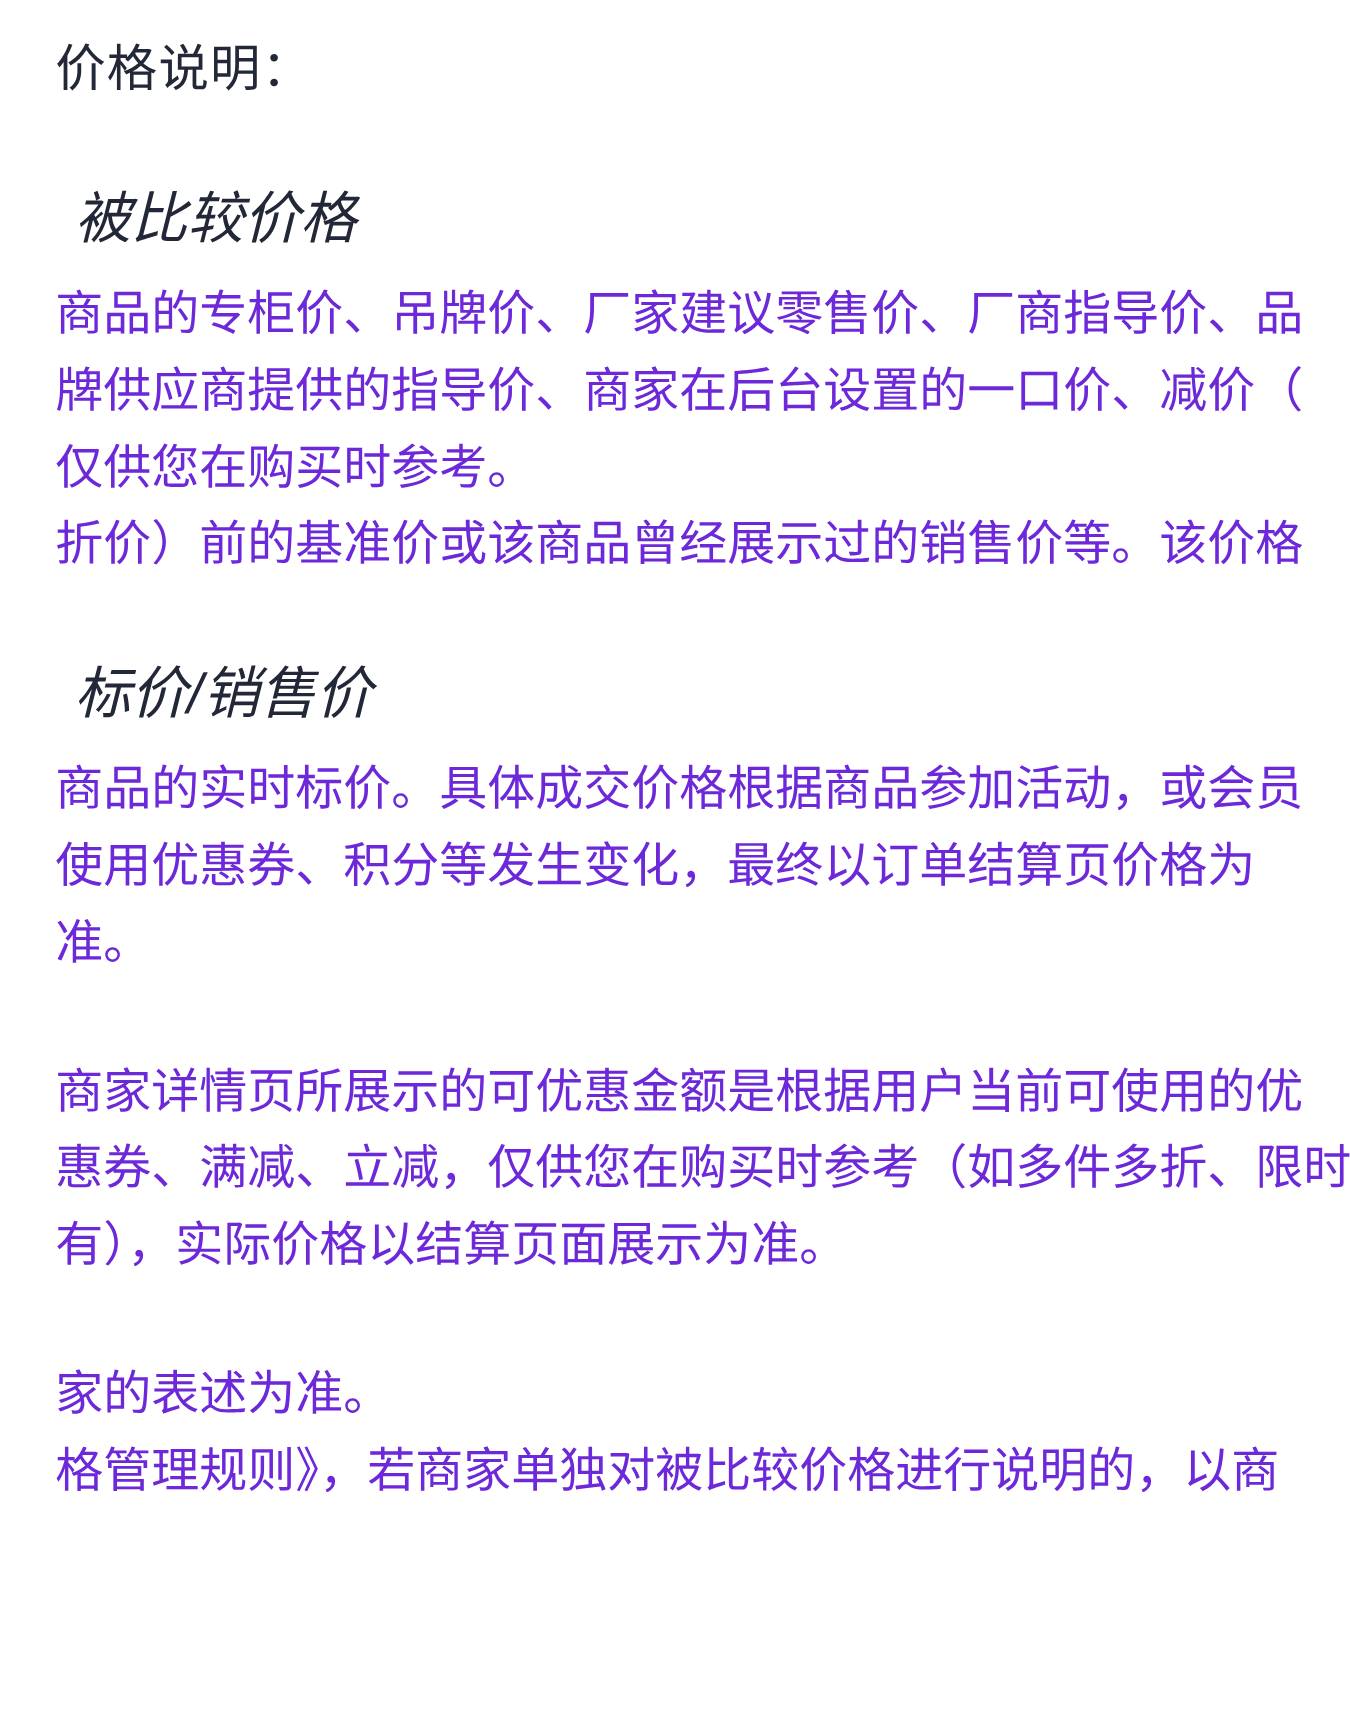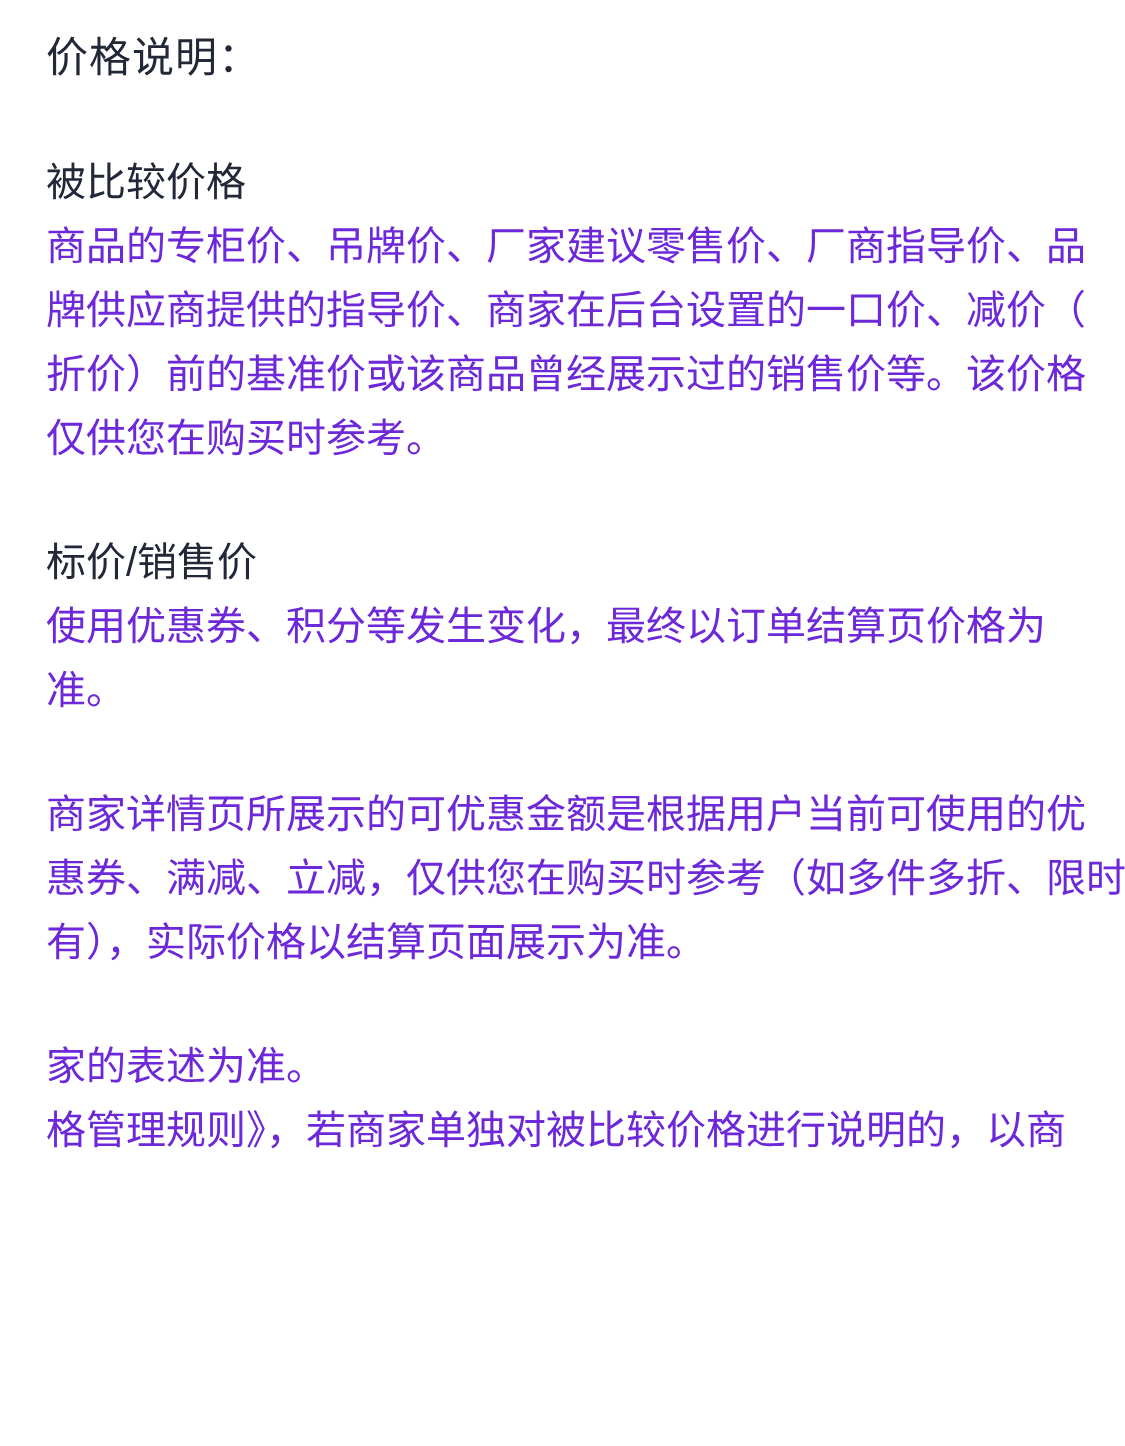--- a/index.html
+++ b/index.html
@@ -23,25 +23,26 @@
     font-size: 42px;
     line-height: 64px;
     font-weight: 400;
     color: #222837;
     letter-spacing: 1px;
   }
   section.block {
     margin-top: 60px;
   }
   h2.section-heading {
-    margin: 0;
-    font-size: 40px;
+    margin: 16px;
+    font-size: 47px;
     line-height: 64px;
     font-weight: 400;
     color: #222837;
+    font-style: italic;
   }
   .para {
     font-size: 40px;
     line-height: 64px;
     font-weight: 400;
     color: #6d28d9;
   }
   .para div {
     white-space: nowrap;
   }
@@ -51,28 +52,29 @@
 
 <main class="price-notice">
 
   <h1 class="page-title">价格说明：</h1>
 
   <section class="block">
     <h2 class="section-heading">被比较价格</h2>
     <div class="para">
         <div>商品的专柜价、吊牌价、厂家建议零售价、厂商指导价、品</div>
         <div>牌供应商提供的指导价、商家在后台设置的一口价、减价（</div>
+        <div>仅供您在购买时参考。</div>
         <div>折价）前的基准价或该商品曾经展示过的销售价等。该价格</div>
-        <div>仅供您在购买时参考。</div>
       </div>
   </section>
 
   <section class="block">
     <h2 class="section-heading">标价/销售价</h2>
     <div class="para">
+        <div>商品的实时标价。具体成交价格根据商品参加活动，或会员</div>
         <div>使用优惠券、积分等发生变化，最终以订单结算页价格为</div>
         <div>准。</div>
       </div>
   </section>
 
   <section class="block">
     <div class="para">
         <div>商家详情页所展示的可优惠金额是根据用户当前可使用的优</div>
         <div>惠券、满减、立减，仅供您在购买时参考（如多件多折、限时</div>
         <div>有），实际价格以结算页面展示为准。</div>

